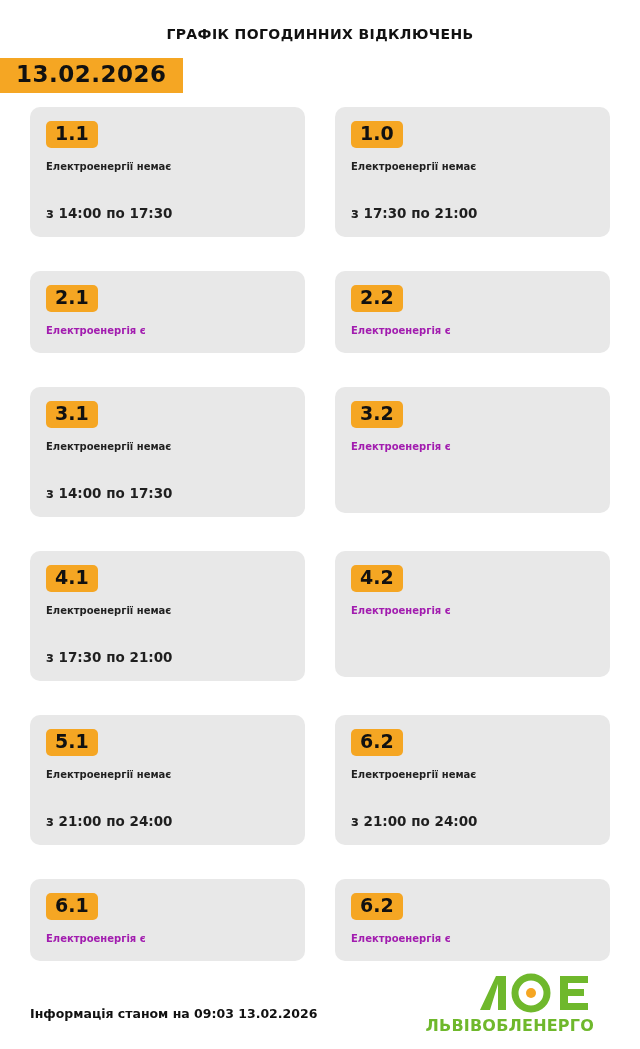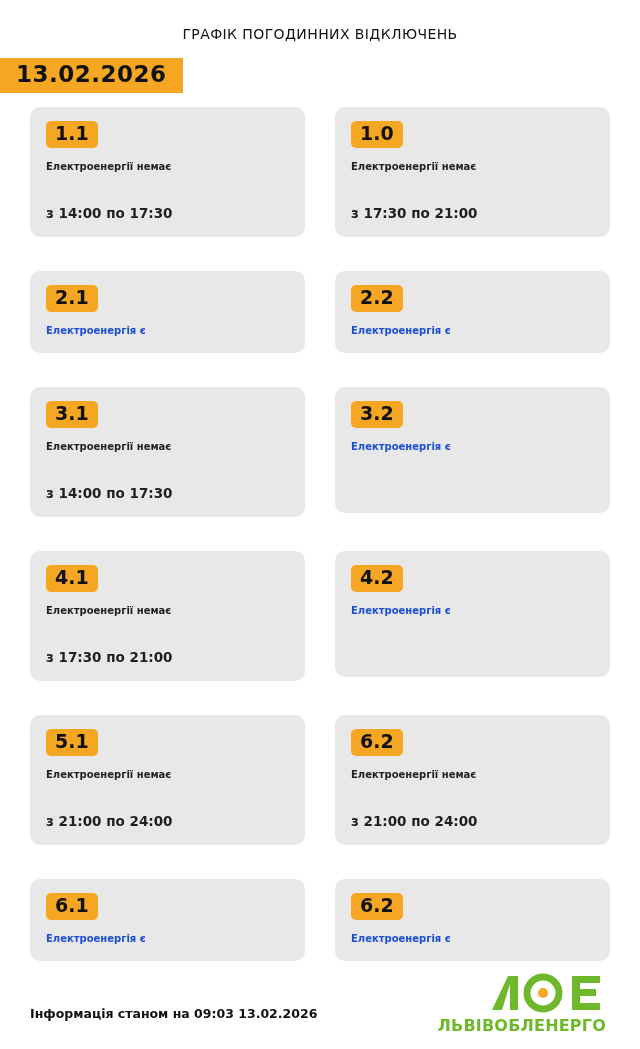--- a/index.html
+++ b/index.html
@@ -12,21 +12,21 @@
     background: #ffffff;
     font-family: "DejaVu Sans", "Liberation Sans", sans-serif;
     color: #1a1a1a;
     position: relative;
     overflow: hidden;
   }
 
   .page-title {
     text-align: center;
     font-size: 14px;
-    font-weight: normal;
+    font-weight: bold;
     letter-spacing: 0.4px;
     margin-top: 26px;
     color: #111111;
   }
 
   .date-wrap {
     display: flex;
     justify-content: flex-start;
     margin-top: 16px;
   }
@@ -72,21 +72,21 @@
     line-height: 1.15;
   }
 
   .status {
     font-size: 10px;
     font-weight: bold;
     margin-top: 13px;
     line-height: 1.2;
   }
   .status.off { color: #1f1f1f; }
-  .status.on  { color: #1d4ed8; }
+  .status.on  { color: #a21caf; }
 
   .interval {
     font-size: 13.5px;
     font-weight: bold;
     color: #1f1f1f;
     margin-top: 32px;
     line-height: 1.2;
   }
 
   
@@ -95,21 +95,21 @@
   .row-h-3 .card { min-height: 126px; }
   .row-h-4 .card { min-height: 126px; }
   .row-h-5 .card { min-height: 126px; }
   .row-h-6 .card { min-height: 82px; }
 
   .spacer-row { height: 34px; grid-column: 1 / -1; }
 
   .footer {
     position: absolute;
     left: 0;
-    right: 4px;
+    right: 16px;
     bottom: 14px;
     padding: 0 30px;
     display: flex;
     align-items: flex-end;
     justify-content: space-between;
     box-sizing: border-box;
   }
   .footer-note {
     font-size: 12.5px;
     font-weight: bold;

